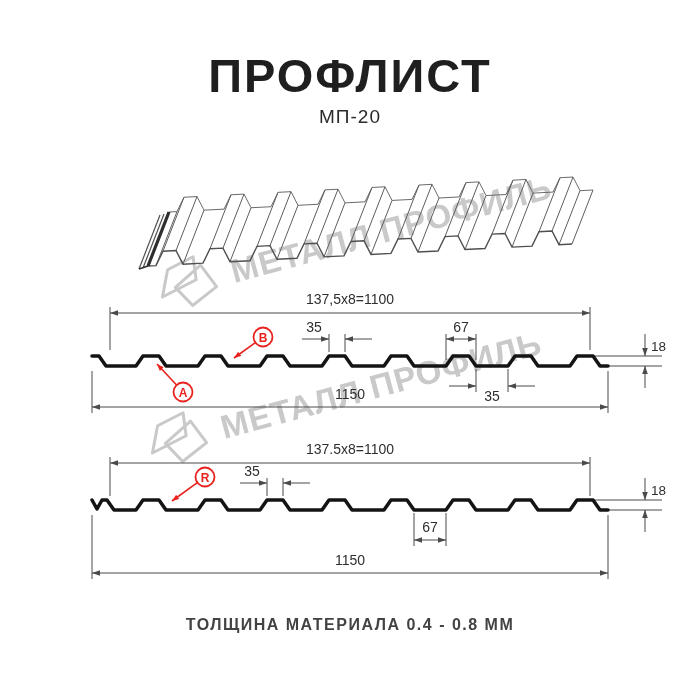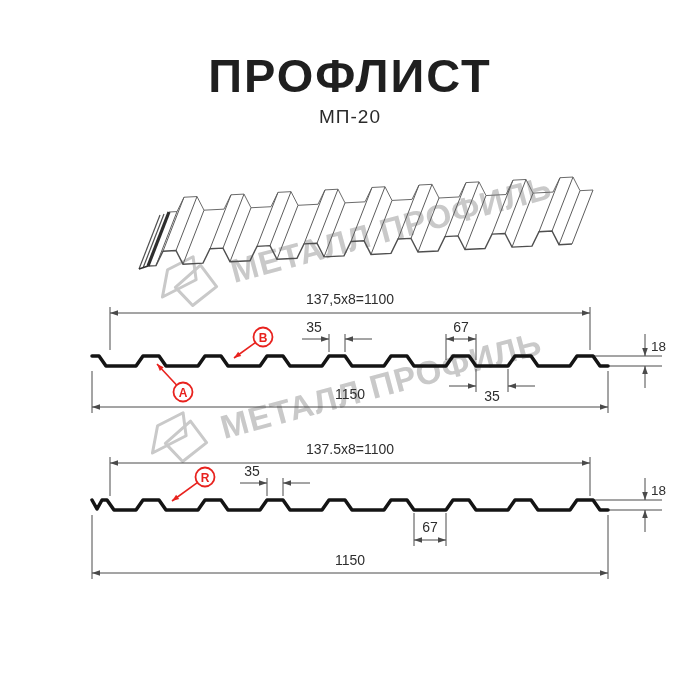--- a/index.html
+++ b/index.html
@@ -165,13 +165,14 @@
         <polygon points="645,510 642.2,518 647.8,518" fill="#4a4a4a"></polygon>
         <text x="651" y="495" font-size="13.5" text-anchor="start" fill="#2e2e2e" font-weight="400">18</text>
         <line x1="197.3170071991197" y1="482.5876311279129" x2="172" y2="501" stroke="#e8221e" stroke-width="1.6"></line>
         <polygon points="172,501 176.1319061761672,494.7800842970864 179.19039900407745,498.98551193546297" fill="#e8221e"></polygon>
         <circle cx="205" cy="477" r="9.5" fill="#fff" stroke="#e8221e" stroke-width="1.8"></circle>
         <text x="205" y="481.5" font-size="12" text-anchor="middle" fill="#e8221e" font-weight="700">R</text>
         <path d="M 92 500 l 5 9 l 5 -9 h 5 l 7 10 H 136 l 7 -10 h 16 l 7 10 h 32 l 7 -10 h 16 l 7 10 h 32 l 7 -10 h 16 l 7 10 h 32 l 7 -10 h 16 l 7 10 h 32 l 7 -10 h 16 l 7 10 h 32 l 7 -10 h 16 l 7 10 h 32 l 7 -10 h 16 l 7 10 h 32 l 7 -10 h 16 l 7 10 H 608" fill="none" stroke="#141414" stroke-width="3.5" stroke-linejoin="round" stroke-linecap="round"></path>
       </g>
     </svg>
 
+  <div class="footer">ТОЛЩИНА МАТЕРИАЛА 0.4 - 0.8 ММ</div>
 </div>
 
 </body></html>

